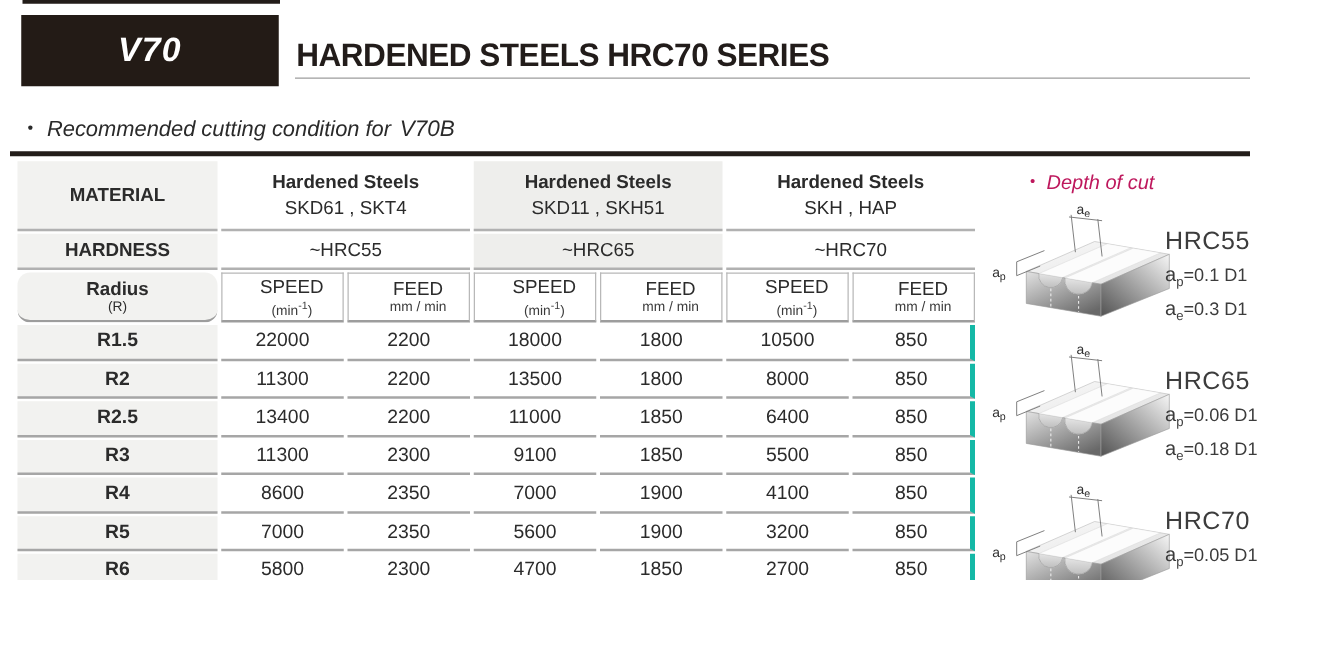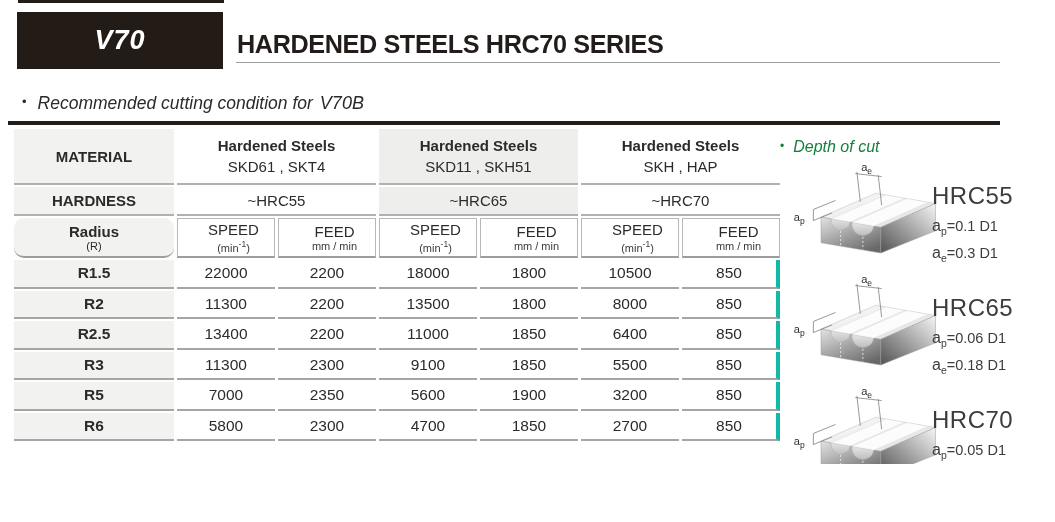--- a/index.html
+++ b/index.html
@@ -38,26 +38,26 @@
   .r-head .radius-cell { border-bottom:2px solid #9d9d9d;border-radius:10px; }
   .r-head .subcell     { border:1px solid #b8b8b8; border-bottom:2px solid #9d9d9d; background:#fff;padding-left:15px; }
   .shead     { font-size:15px; line-height:16px; margin-top:2px; }
   .sunit     { font-size:11px; line-height:13px; color:#3a3a3a; }
   .sunit sup { font-size:8.5px; }
   .radius-sub{ font-size:11px; line-height:12px; font-weight:normal; }
   .r-data td { height:26.5px; border-bottom:2px solid #a6a6a6; font-size:15.5px; }
   .lastcol   { border-right:4px solid #14b8a6; }
 
   
-  .depth-bullet { position:absolute; left:780px; top:138px; font-style:italic; font-size:16px; color:#15803d; }
+  .depth-bullet { position:absolute; left:824px; top:138px; font-style:italic; font-size:16px; color:#be185d; }
   .depth-bullet .bullet { font-style:normal; font-size:12px; vertical-align:2px; margin-right:9px; }
   .doc-block { position:absolute; left:790px; width:265px; height:110px; }
   .doc-svg   { position:absolute; left:2px; top:4px; width:152px; height:96px; }
   .doc-text  { position:absolute; left:142px; top:22px; }
-  .hrc       { font-size:24px; color:#3c3c3c; letter-spacing:0.5px; }
+  .hrc       { font-size:20px; color:#3c3c3c; letter-spacing:0.5px; }
   .dline     { font-size:14.5px; color:#3c3c3c; margin-top:7px; white-space:nowrap; }
   .dline .ab { font-size:16px; }
   .dline sub { font-size:10.5px; }
   .hidden-defs { position:absolute; width:0; height:0; overflow:hidden; }
   .svg-label { font-family:"Liberation Sans", sans-serif; font-size:13px; fill:#2e2e2e; }
   .svg-sub   { font-size:10px; }
 </style>
 </head>
 <body>
 
@@ -230,20 +230,29 @@
     <tr class="r-data">
       <td class="c-gray b">R3</td>
       <td>11300</td>
       <td>2300</td>
       <td>9100</td>
       <td>1850</td>
       <td>5500</td>
       <td class="lastcol">850</td>
     </tr>
     <tr class="r-data">
+      <td class="c-gray b">R4</td>
+      <td>8600</td>
+      <td>2350</td>
+      <td>7000</td>
+      <td>1900</td>
+      <td>4100</td>
+      <td class="lastcol">850</td>
+    </tr>
+    <tr class="r-data">
       <td class="c-gray b">R5</td>
       <td>7000</td>
       <td>2350</td>
       <td>5600</td>
       <td>1900</td>
       <td>3200</td>
       <td class="lastcol">850</td>
     </tr>
     <tr class="r-data">
       <td class="c-gray b">R6</td>

